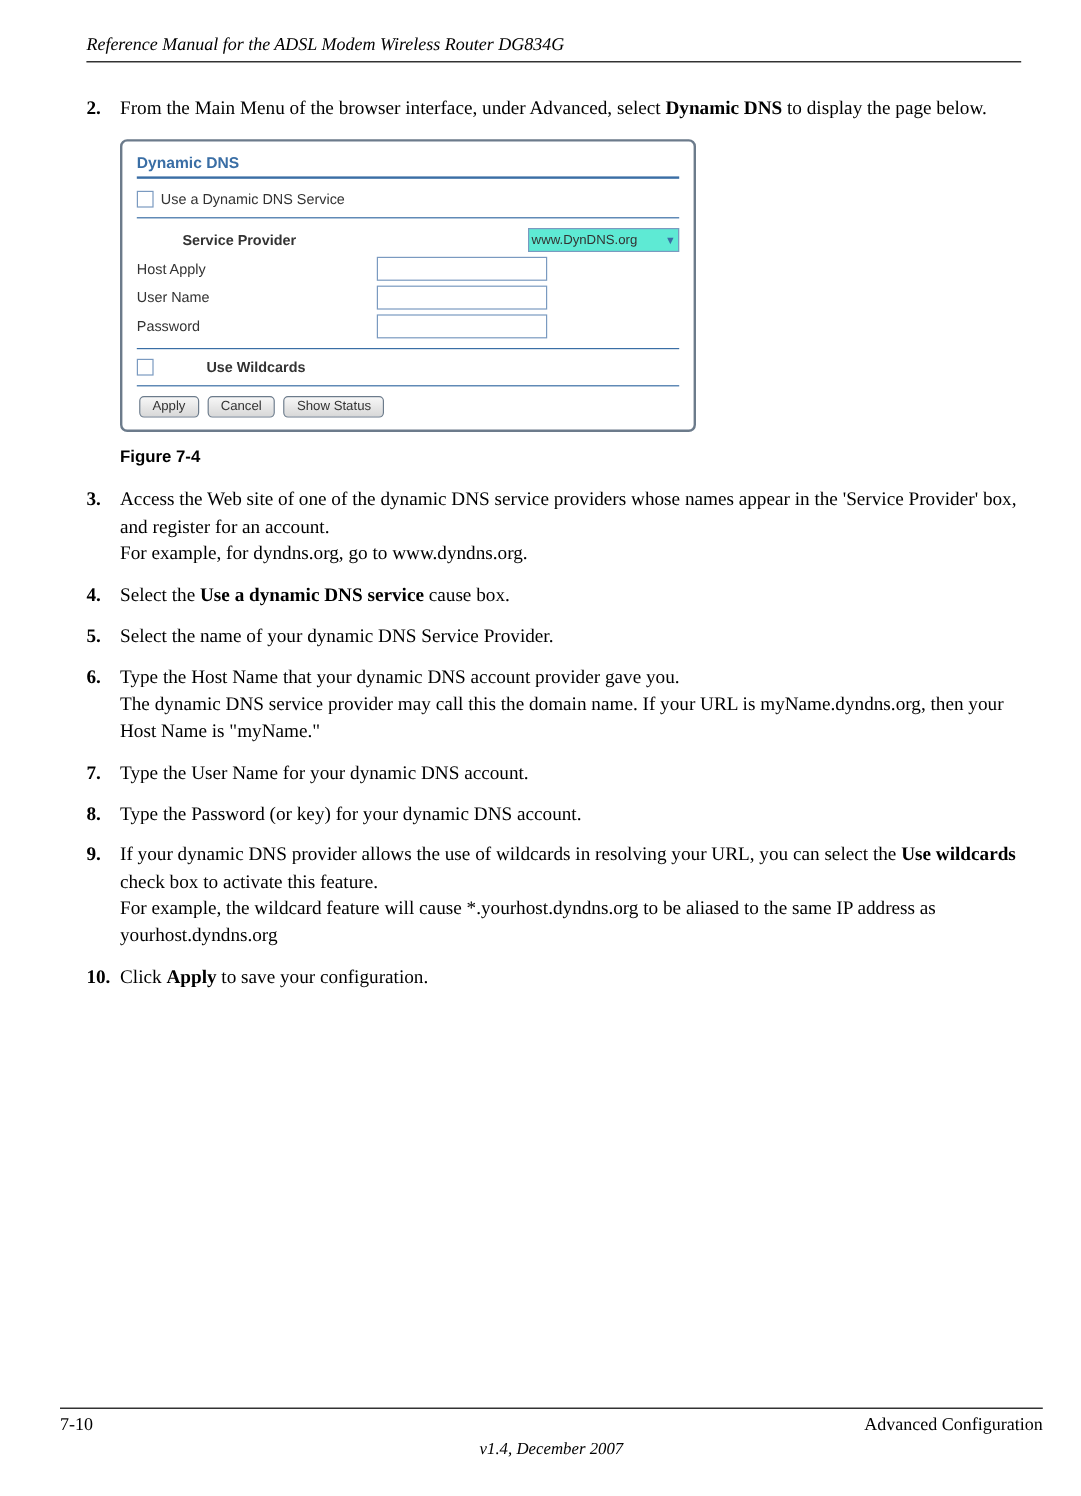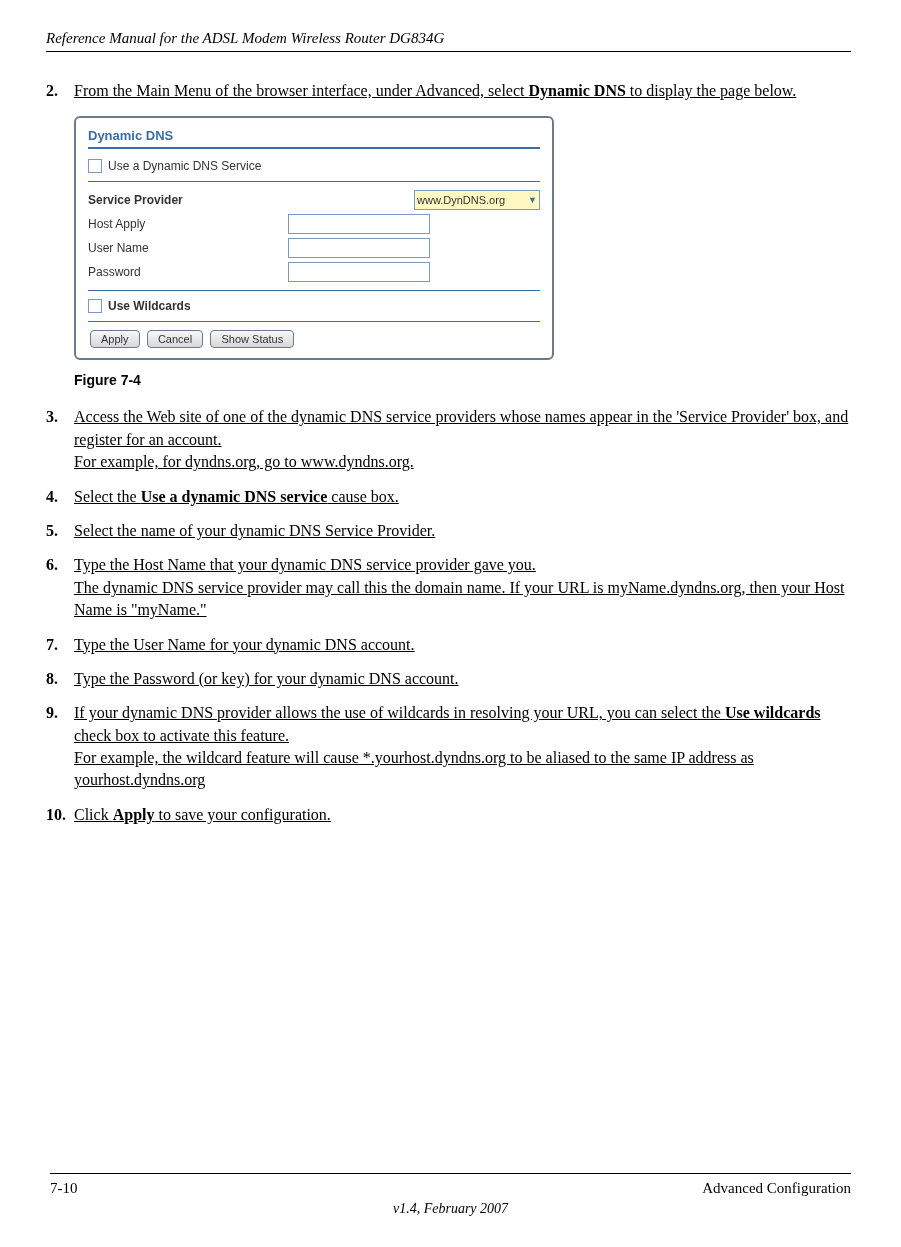--- a/index.html
+++ b/index.html
@@ -5,21 +5,21 @@
   body {
     margin: 0;
     padding: 0;
     font-family: "Times New Roman", Times, serif;
     font-size: 16px;
     color: #000;
     background: #fff;
     width: 901px;
   }
   .page {
-    padding: 30px 50px 20px 46px;
+    padding: 30px 50px 20px 72px;
     box-sizing: border-box;
     position: relative;
     min-height: 1247px;
   }
   .header {
     font-style: italic;
     font-size: 15px;
     margin-bottom: 4px;
   }
   .header-rule {
@@ -32,21 +32,20 @@
     margin-bottom: 12px;
     line-height: 1.4;
   }
   .step-num {
     width: 28px;
     flex: 0 0 28px;
     font-weight: bold;
   }
   .step-body {
     flex: 1;
-    text-decoration: underline;
   }
   .bold { font-weight: bold; }
   .figure-wrap {
     margin: 14px 0 10px 28px;
   }
   .figure-box {
     border: 2px solid #6c7b8b;
     border-radius: 6px;
     width: 480px;
     background: #fff;
@@ -76,32 +75,33 @@
     display: flex;
     align-items: center;
     padding: 2px 0;
   }
   .label-cell {
     width: 200px;
     flex: 0 0 200px;
   }
   .label-bold {
     font-weight: bold;
+    margin-left: 38px;
   }
   .fake-input {
     border: 1px solid #7a9ac0;
     height: 18px;
     width: 140px;
     background: #fff;
   }
   .fake-select {
     border: 1px solid #7a9ac0;
     height: 18px;
     width: 120px;
-    background: #fef9c3;
+    background: #5eead4;
     font-size: 11px;
     padding: 0 2px;
     display: flex;
     align-items: center;
     justify-content: space-between;
     margin-left: auto;
   }
   .chev {
     font-size: 9px;
     color: #3a6ea5;
@@ -132,21 +132,21 @@
   .figure-caption {
     font-family: Arial, Helvetica, sans-serif;
     font-weight: bold;
     font-size: 14px;
     margin: 12px 0 18px 28px;
   }
   .footer {
     position: absolute;
     bottom: 30px;
     left: 50px;
-    right: 50px;
+    right: 32px;
   }
   .footer-rule {
     border: none;
     border-top: 1px solid #000;
     margin: 0 0 6px 0;
   }
   .footer-line {
     display: flex;
     justify-content: space-between;
     font-size: 15px;
@@ -236,21 +236,21 @@
   </div>
 
   <div class="step">
     <div class="step-num">5.</div>
     <div class="step-body">Select the name of your dynamic DNS Service Provider.</div>
   </div>
 
   <div class="step">
     <div class="step-num">6.</div>
     <div class="step-body">
-      <span>Type the Host Name that your dynamic DNS service provider gave you.</span><br>
+      <span>Type the Host Name that your dynamic DNS account provider gave you.</span><br>
       <span>The dynamic DNS service provider may call this the domain name. If your URL is myName.dyndns.org, then your Host Name is "myName."</span>
     </div>
   </div>
 
   <div class="step">
     <div class="step-num">7.</div>
     <div class="step-body">Type the User Name for your dynamic DNS account.</div>
   </div>
 
   <div class="step">
@@ -272,16 +272,16 @@
       <span>Click </span><span class="bold">Apply</span><span> to save your configuration.</span>
     </div>
   </div>
 
   <div class="footer">
     <hr class="footer-rule">
     <div class="footer-line">
       <span>7-10</span>
       <span>Advanced Configuration</span>
     </div>
-    <div class="footer-center">v1.4, February 2007</div>
+    <div class="footer-center">v1.4, December 2007</div>
   </div>
 
 </div>
 
 </body></html>

